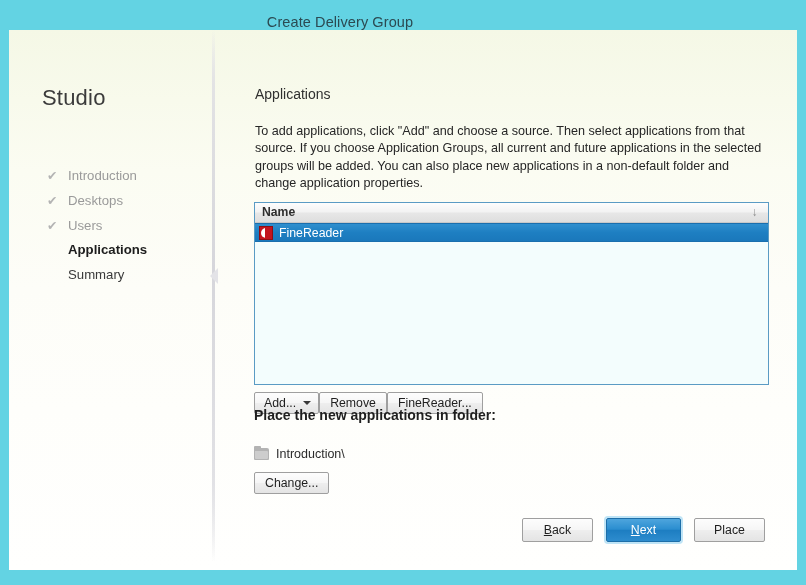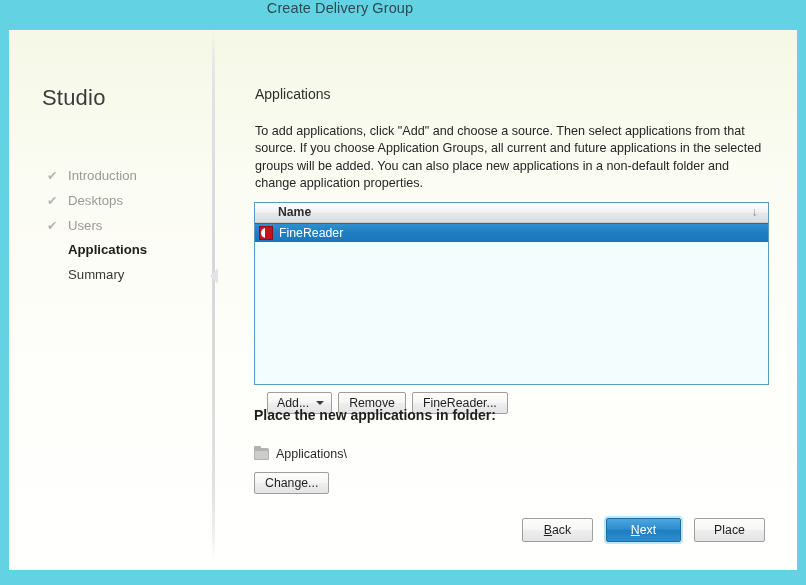--- a/index.html
+++ b/index.html
@@ -23,21 +23,21 @@
     height: 585px;
     background: #63d3e3;
     box-sizing: border-box;
   }
   .titlebar {
     position: absolute;
     left: 0; top: 0;
     width: 680px;
     height: 30px;
     display: flex;
-    align-items: flex-start;
+    align-items: flex-end;
     justify-content: center;
   }
   .titlebar-text {
     font-size: 14.5px;
     color: #2b4a52;
     letter-spacing: .1px;
   }
 
   
   .content {
@@ -186,21 +186,20 @@
     box-sizing: border-box;
   }
   .lv-header-label {
     position: absolute;
     left: 7px;
     top: 0;
     line-height: 19px;
     font-size: 12.2px;
     font-weight: bold;
     color: #2e2e2e;
-    margin-left: 16px;
   }
   .lv-sort-icon {
     position: absolute;
     right: 8px;
     top: 3px;
     width: 11px;
     height: 13px;
     color: #8d8d8d;
     font-size: 12px;
     line-height: 13px;
@@ -272,22 +271,20 @@
     box-sizing: border-box;
     white-space: nowrap;
     cursor: default;
     user-select: none;
   }
   .btn-row {
     position: absolute;
     left: 27px;
     top: 362px;
     display: flex;
-    gap: 6px;
-    margin-left: 13px;
   }
   .btn-add {
     padding: 0 7px 0 9px;
   }
   .btn-caret {
     margin-left: 7px;
     width: 0; height: 0;
     border-left: 4px solid transparent;
     border-right: 4px solid transparent;
     border-top: 4px solid #3a3a3a;
@@ -432,21 +429,21 @@
           <span>Add...</span>
           <span class="btn-caret"></span>
         </div>
         <div class="btn">Remove</div>
         <div class="btn">FineReader...</div>
       </div>
 
       <div class="folder-label">Place the new applications in folder:</div>
       <div class="folder-row">
         <span class="folder-icon"></span>
-        <span class="folder-path">Applications\</span>
+        <span class="folder-path">Introduction\</span>
       </div>
       <div class="btn btn-change">Change...</div>
 
       <div class="footer">
         <div class="btn btn-wide"><u>B</u>ack</div>
         <div class="btn btn-default"><u>N</u>ext</div>
         <div class="btn btn-wide">Place</div>
       </div>
 
     </div>

